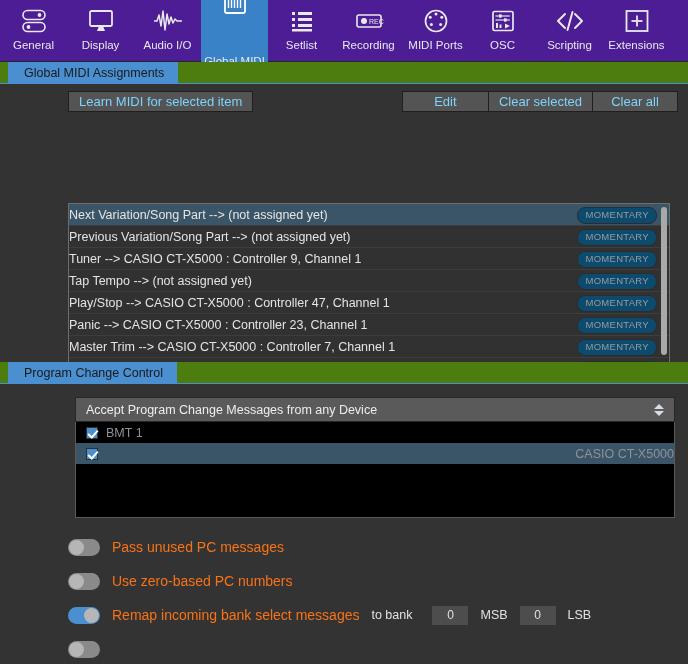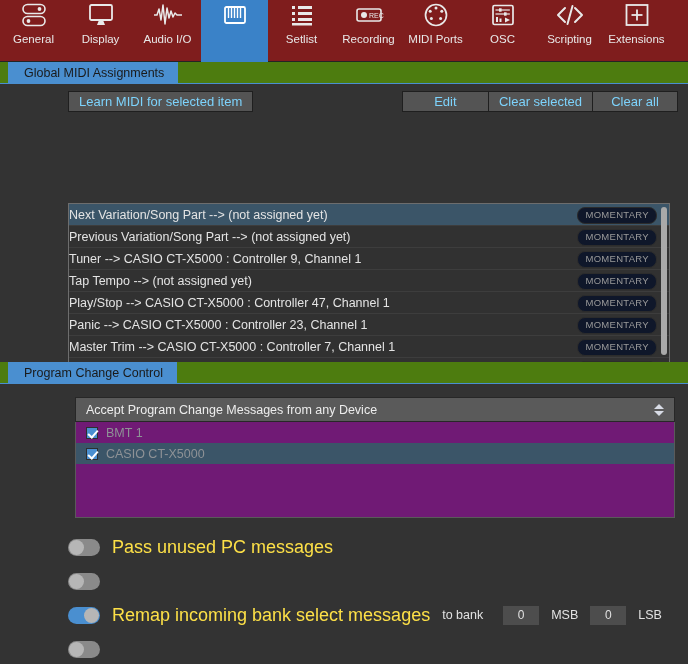--- a/index.html
+++ b/index.html
@@ -7,23 +7,23 @@
     width: 688px; height: 664px;
     background: #2b2b2b;
     font-family: "Liberation Sans", "DejaVu Sans", sans-serif;
     overflow: hidden;
     -webkit-font-smoothing: antialiased;
   }
 
   
   #toolbar {
     height: 62px;
-    background: #7f1d1d;
-    display: flex;
-    align-items: flex-start;
+    background: #4c1d95;
+    display: flex;
+    align-items: center;
     border-bottom: 1px solid #242424;
     position: relative;
   }
   .tb-item {
     width: 67px;
     display: flex;
     flex-direction: column;
     align-items: center;
     justify-content: center;
     gap: 4px;
@@ -105,21 +105,21 @@
   .assign-row.selected { background: #3b5568; }
   .assign-text {
     color: #e4e4e4;
     font-size: 12.5px;
     white-space: nowrap;
     flex: 1;
   }
   .momentary {
     position: absolute;
     right: 12px; top: 3px;
-    background: #0f172a;
+    background: #0c4a6e;
     border: 1px solid #2c2c2c;
     border-radius: 8px;
     color: #9a9a9a;
     font-size: 9.5px;
     letter-spacing: .3px;
     padding: 2px 7px 3px 7px;
     line-height: 1;
     cursor: default;
   }
   #list-scroll {
@@ -148,21 +148,21 @@
   }
   .toggle .knob {
     position: absolute;
     top: 1px; left: 1px;
     width: 15px; height: 15px;
     border-radius: 50%;
     background: #b6b6b6;
   }
   .toggle.on { background: #4a8fd0; }
   .toggle.on .knob { left: 16px; background: #b6b6b6; }
-  .toggle-label { color: #fde047; font-size: 18px; white-space: nowrap; }
+  .toggle-label { color: #f97316; font-size: 14px; white-space: nowrap; }
 
   
   #pc-dropdown {
     position: absolute;
     left: 75px; top: 375px;
     width: 600px; height: 25px;
     background: #5a5a5a;
     border: 1px solid #272727;
     display: flex;
     align-items: center;
@@ -179,33 +179,33 @@
     border-left: 5px solid transparent;
     border-right: 5px solid transparent;
   }
   .spinner i.up { border-bottom: 5px solid #d8dce6; }
   .spinner i.dn { border-top: 5px solid #d8dce6; }
 
   #device-list {
     position: absolute;
     left: 75px; top: 400px;
     width: 600px; height: 96px;
-    background: #701a75;
+    background: #000000;
     border: 1px solid #5a5a5a;
     border-top: none;
     overflow: hidden;
   }
   .device-row {
     height: 21px;
     display: flex;
     align-items: center;
     gap: 8px;
     padding-left: 10px;
   }
-  .device-row.selected { background: #3b5568; }
+  .device-row.selected { background: #3b5568; justify-content: space-between; }
   .chk {
     width: 12px; height: 12px;
     background: #4a8fd0;
     border: 1px solid #2f2f2f;
     position: relative;
     flex: none;
   }
   .chk::after {
     content: "";
     position: absolute;
@@ -471,20 +471,21 @@
       <div class="toggle">
           <span class="knob"></span>
         </div>
       <span class="toggle-label">Pass unused PC messages</span>
     </div>
 
     <div class="toggle-row" style="margin-top:4px;">
       <div class="toggle">
           <span class="knob"></span>
         </div>
+      <span class="toggle-label">Use zero-based PC numbers</span>
     </div>
 
     <div class="toggle-row" style="margin-top:4px;">
       <div class="toggle on">
           <span class="knob"></span>
         </div>
       <span class="toggle-label">Remap incoming bank select messages</span>
       <span class="inline-lbl">to bank</span>
       <input class="num-field gap-left" type="text" value="0" style="">
       <span class="inline-lbl">MSB</span>

